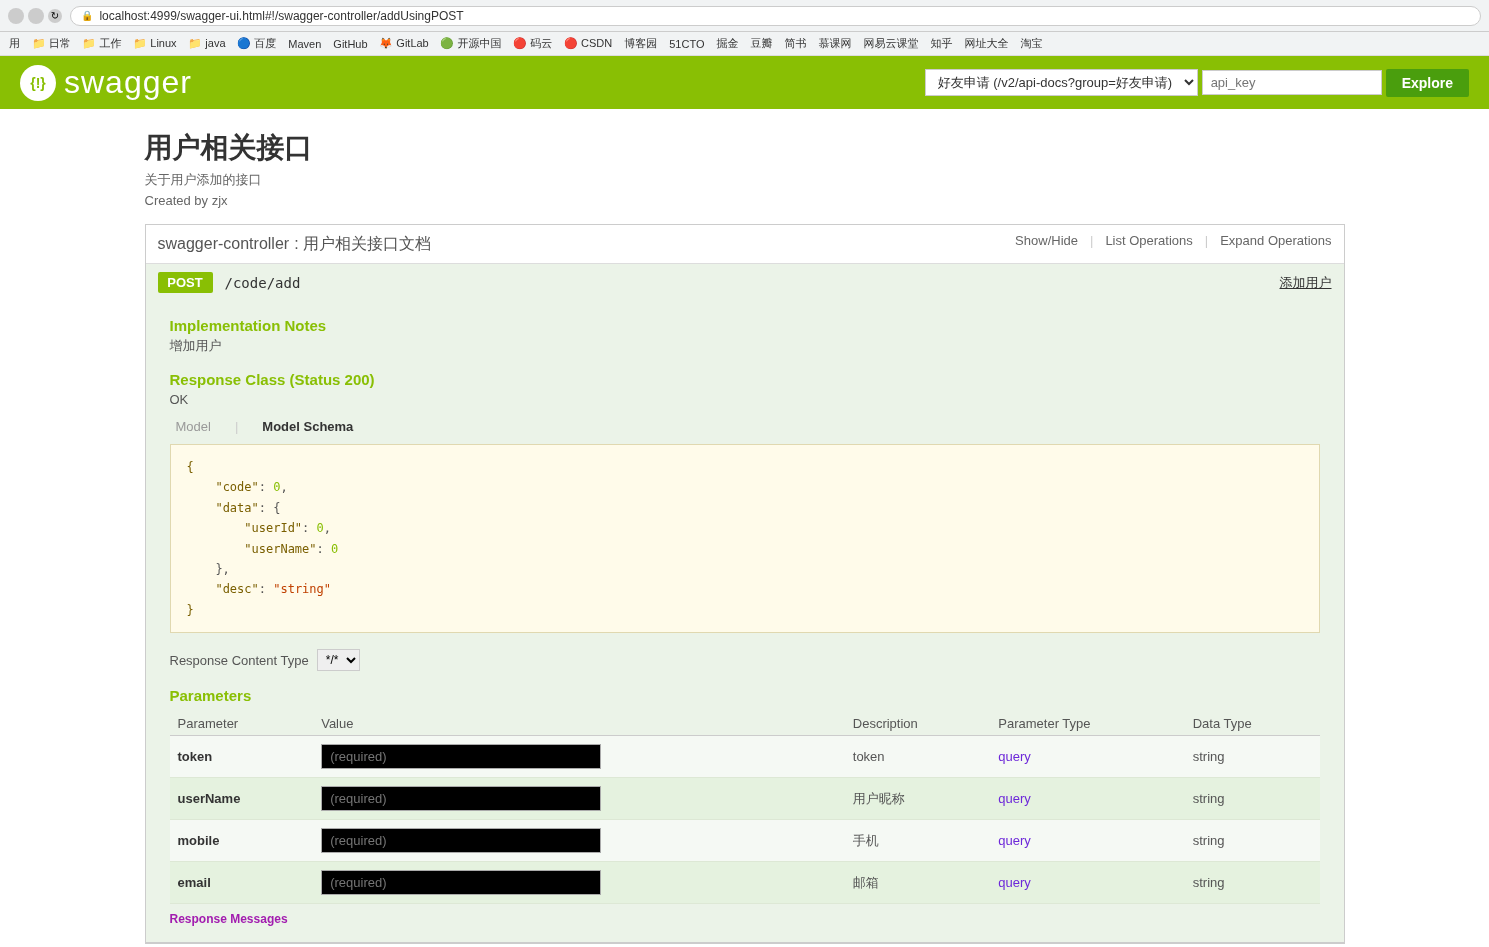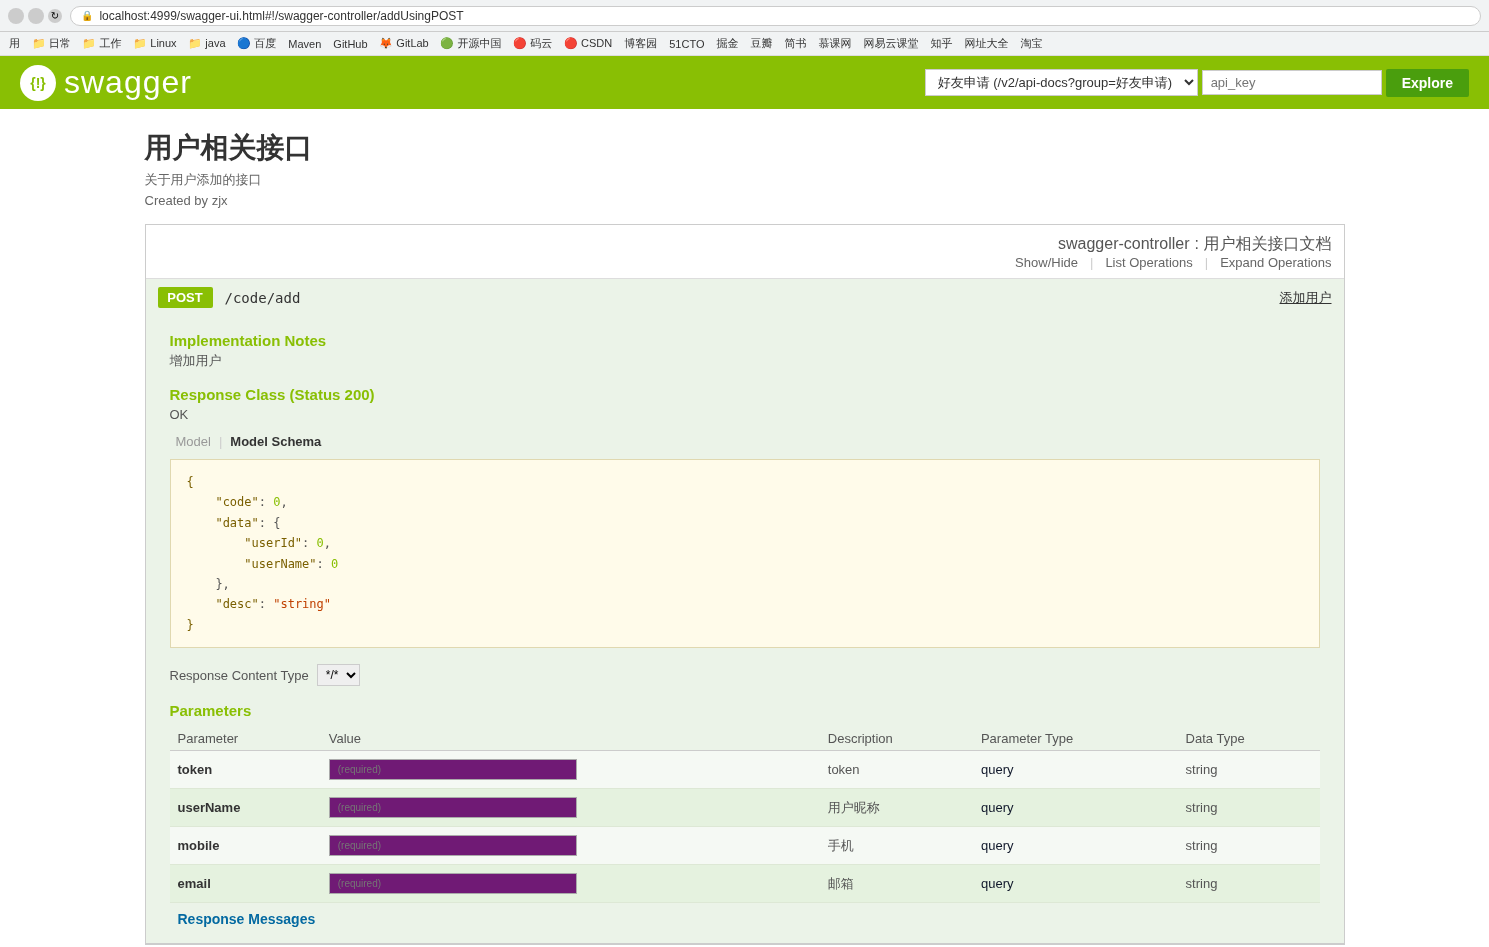--- a/index.html
+++ b/index.html
@@ -152,26 +152,25 @@
       color: #666;
     }
 
     
     .controller-section {
       border: 1px solid #ccc;
       margin-bottom: 16px;
     }
     .controller-header {
       display: flex;
-      align-items: flex-end;
+      align-items: flex-start;
       justify-content: space-between;
       padding: 8px 12px;
       background: #fff;
       border-bottom: 1px solid #ddd;
-      flex-direction: column;
     }
     .controller-title {
       font-size: 18px;
       font-weight: bold;
       color: #333;
     }
     .controller-title span {
       font-weight: normal;
       font-size: 16px;
       color: #555;
@@ -250,21 +249,21 @@
     }
     .response-ok {
       color: #555;
       font-size: 13px;
       margin-bottom: 10px;
     }
 
     
     .model-tabs {
       display: flex;
-      gap: 0;
+      gap: 16px;
       margin-bottom: 8px;
     }
     .model-tab {
       font-size: 13px;
       color: #999;
       cursor: pointer;
       padding: 2px 6px;
     }
     .model-tab.active {
       color: #333;
@@ -338,42 +337,41 @@
       background: rgba(220,240,210,0.4);
     }
     .param-name {
       font-weight: bold;
       color: #333;
       min-width: 80px;
     }
     .param-input {
       border: 1px solid #aaa;
       padding: 4px 8px;
-      width: 248px;
-      font-size: 10px;
+      width: 280px;
+      font-size: 13px;
       color: #999;
-      background: #701a75;
+      background: #000000;
     }
     .param-desc {
       color: #555;
     }
     .param-type {
-      color: #0f172a;
+      color: #6d28d9;
       margin-left: 16px;
     }
     .param-datatype {
       color: #555;
     }
 
     .response-messages-title {
-      color: #0369a1;
-      font-size: 14px;
+      color: #a21caf;
+      font-size: 12px;
       font-weight: bold;
       margin-top: 8px;
-      margin-left: 8px;
     }
   </style>
 </head>
 <body>
 
 <div class="browser-bar">
   <div class="browser-controls">
     <button class="browser-btn" style="background:#ccc;"></button>
     <button class="browser-btn" style="background:#ccc;"></button>
     <button class="browser-btn" style="background:#ccc; width:14px; height:14px; font-size:10px; display:flex; align-items:center; justify-content:center; border-radius:50%;">↻</button>

